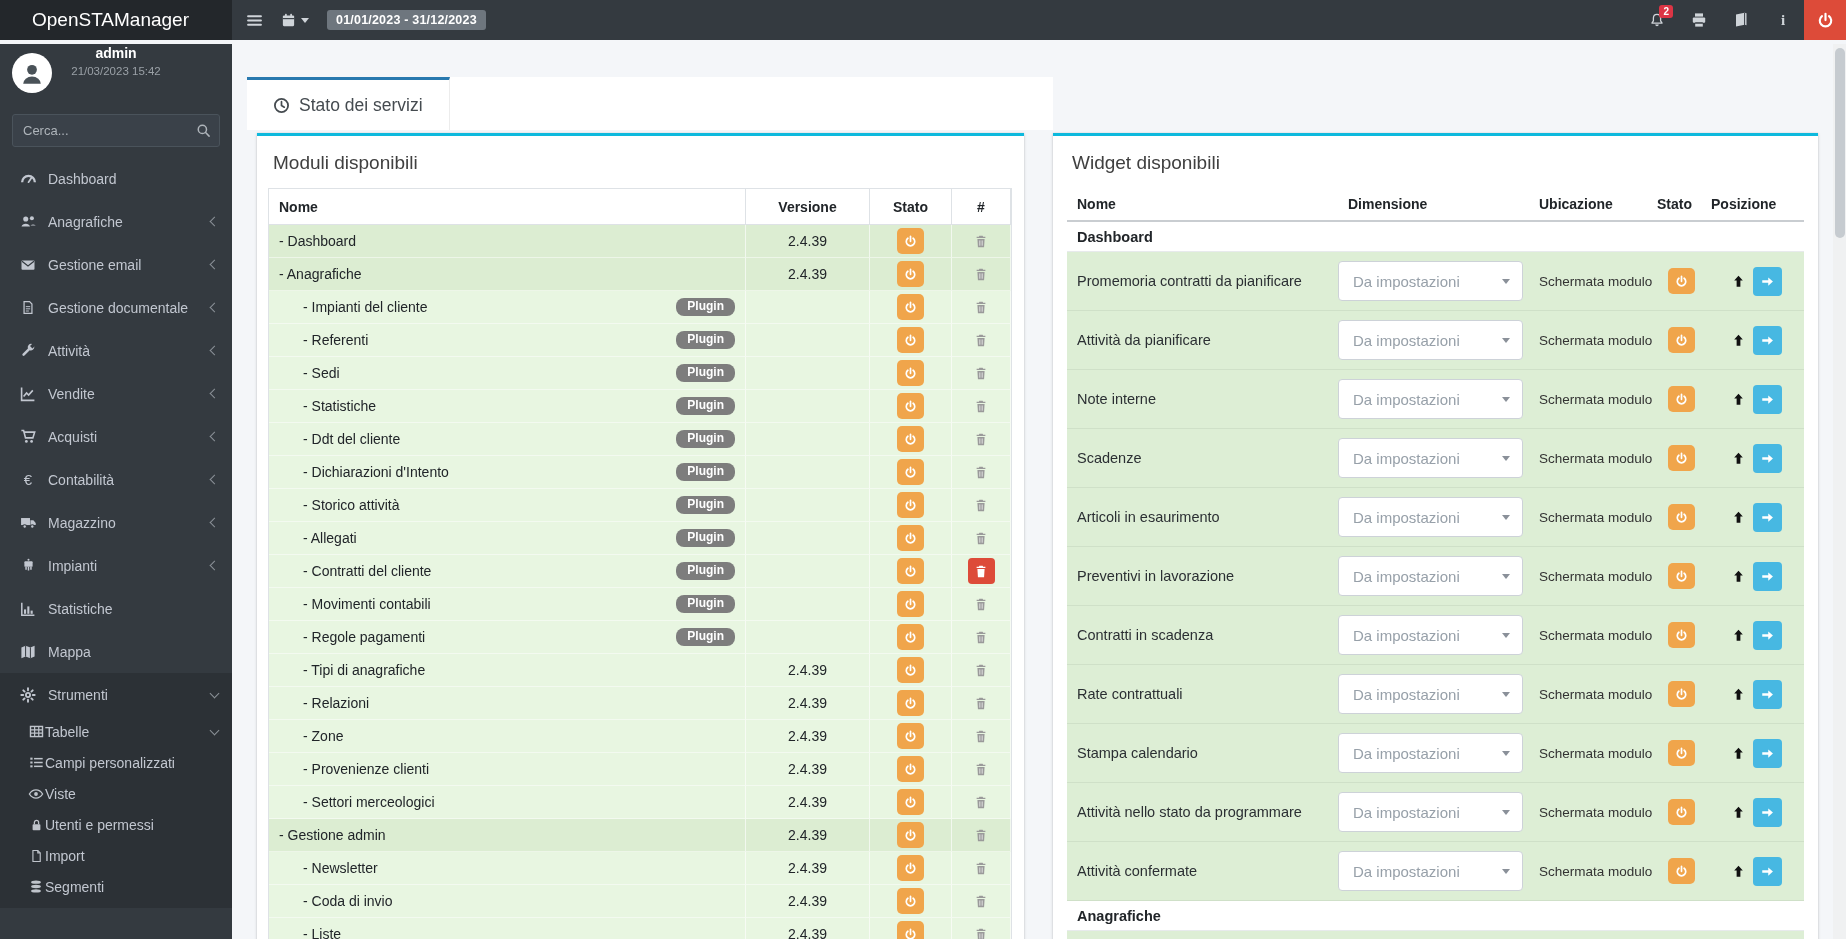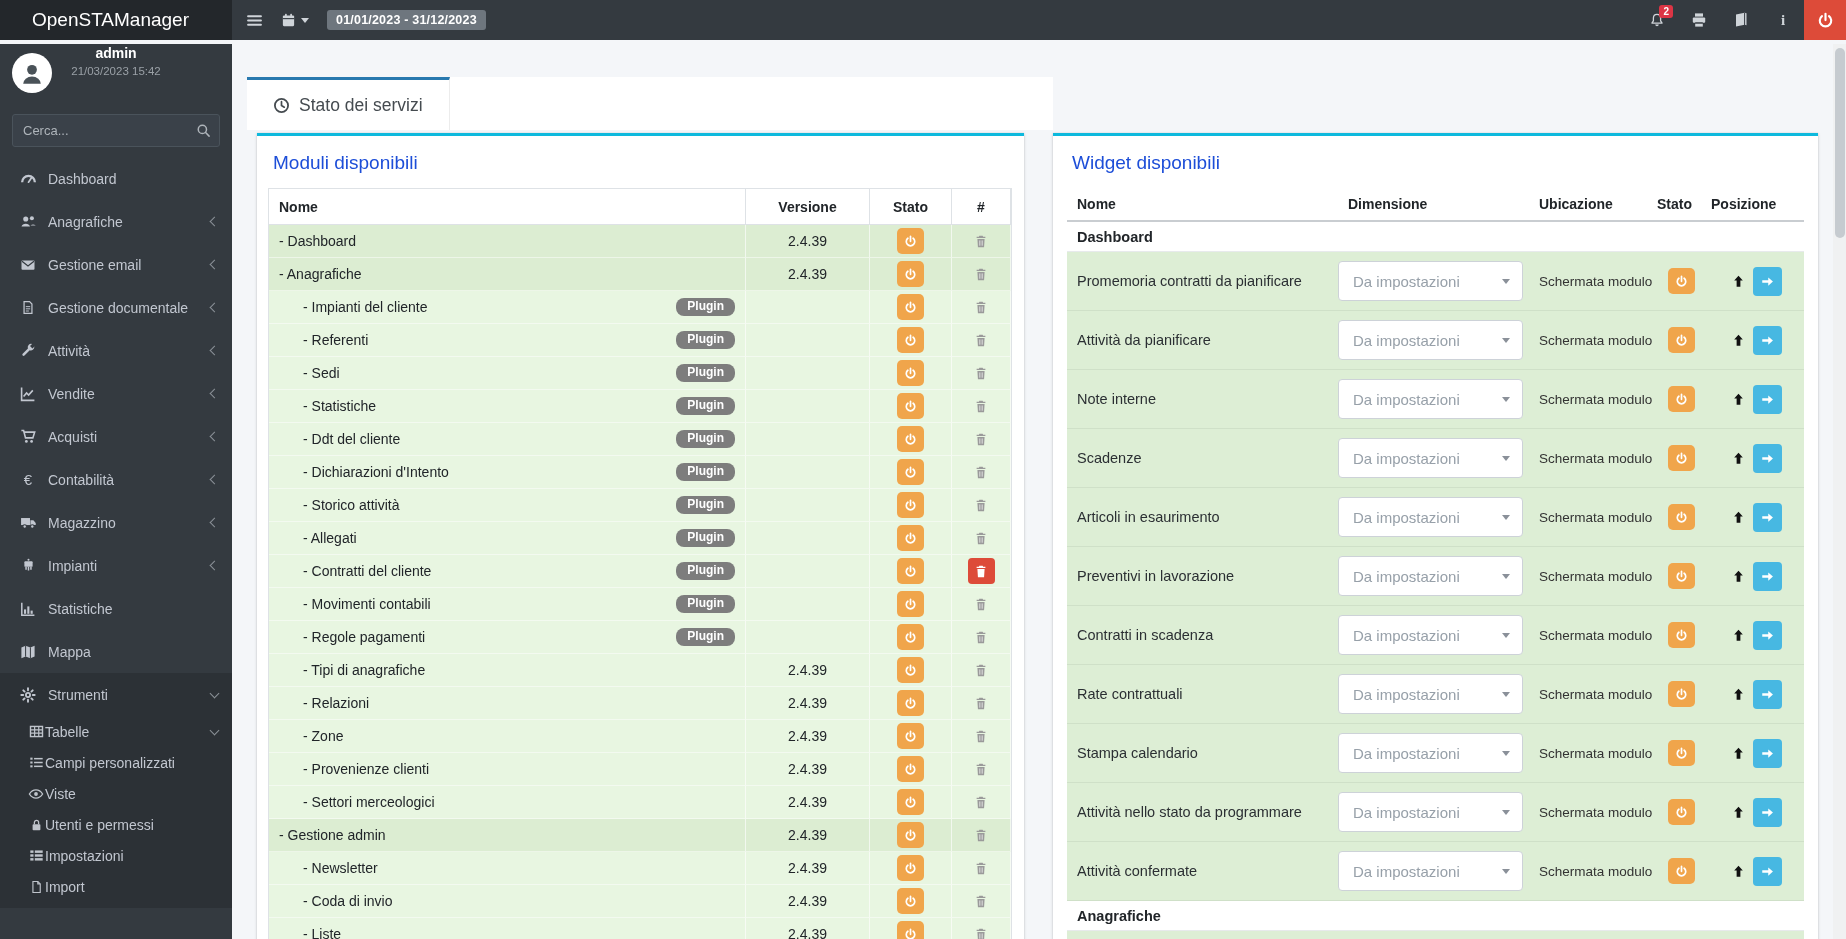--- a/index.html
+++ b/index.html
@@ -51,21 +51,21 @@
 
   
   .main{position:absolute;left:232px;top:44px;right:0;bottom:0;background:var(--content-bg);overflow:hidden}
   .tabstrip{position:absolute;left:15px;top:33px;width:806px;height:53px;background:#fff;display:flex}
   .tab{height:53px;padding:0 26px;display:flex;align-items:center;gap:9px;background:#fff;border-top:3px solid var(--tab-blue);border-right:1px solid #ececec;color:#454b50;font-size:17.5px;cursor:pointer}
   .tab .clock{color:#454b50}
 
   .card{position:absolute;top:89px;bottom:-40px;background:#fff;border-top:3px solid var(--accent-cyan);box-shadow:0 0 1px rgba(0,0,0,.12),0 1px 3px rgba(0,0,0,.18);overflow:hidden}
   .card-modules{left:25px;width:767px;padding:14px 11px}
   .card-widgets{left:821px;width:765px;padding:14px 14px}
-  .card-title{font-size:19px;color:#1d4ed8;font-weight:400;padding:2px 5px 14px 5px}
+  .card-title{font-size:19px;color:#404040;font-weight:400;padding:2px 5px 14px 5px}
 
   
   .m-table{width:744px;border:1px solid var(--table-border);border-bottom:none;font-size:14px;color:#212529}
   .m-head{display:flex;height:36px;background:#fff;font-weight:bold}
   .m-head>div{display:flex;align-items:center;padding:0 10px;border-right:1px solid var(--table-border);border-bottom:1px solid var(--table-border)}
   .m-row{display:flex;height:33px}
   .m-row>div{display:flex;align-items:center;padding:0 10px;border-right:1px solid rgba(255,255,255,.65);border-bottom:1px solid rgba(255,255,255,.5)}
   .m-row.parent{background:var(--row-green-parent)}
   .m-row.child{background:var(--row-green-child)}
   .c-nome{width:477px;justify-content:space-between}
@@ -368,39 +368,36 @@
             <span class="nav-ico">
               <svg width="13" height="14" viewBox="0 0 16 16">
                 <rect x="3.2" y="7" width="9.6" height="7.4" rx="1" fill="currentColor"></rect>
                 <path d="M5.4 7V4.9a2.6 2.6 0 0 1 5.2 0V7" fill="none" stroke="currentColor" stroke-width="1.6"></path>
               </svg>
             </span>
             <span class="nav-label">Utenti e permessi</span>
           </a>
           <a class="sub-item">
             <span class="nav-ico">
-              <svg width="15" height="15" viewBox="0 0 16 16" fill="currentColor">
-                <rect x="1.4" y="2.6" width="3.4" height="2.6"></rect>
-                <rect x="6.2" y="2.6" width="8.4" height="2.6"></rect>
-                <rect x="1.4" y="6.7" width="3.4" height="2.6"></rect>
-                <rect x="6.2" y="6.7" width="8.4" height="2.6"></rect>
-                <rect x="1.4" y="10.8" width="3.4" height="2.6"></rect>
-                <rect x="6.2" y="10.8" width="8.4" height="2.6"></rect>
-              </svg>
-            </span>
-            <span class="nav-label">Impostazioni</span>
-          </a>
-          <a class="sub-item">
-            <span class="nav-ico">
               <svg width="13" height="14" viewBox="0 0 16 16">
                 <path d="M3.6 1.2h6l3 3v10.6h-9z" fill="none" stroke="currentColor" stroke-width="1.4"></path>
                 <path d="M9.6 1.2v3h3" fill="none" stroke="currentColor" stroke-width="1.4"></path>
               </svg>
             </span>
             <span class="nav-label">Import</span>
+          </a>
+          <a class="sub-item">
+            <span class="nav-ico">
+              <svg width="14" height="15" viewBox="0 0 16 16" fill="currentColor">
+                <ellipse cx="8" cy="3" rx="5.6" ry="1.9"></ellipse>
+                <ellipse cx="8" cy="8" rx="5.6" ry="1.9"></ellipse>
+                <ellipse cx="8" cy="13" rx="5.6" ry="1.9"></ellipse>
+              </svg>
+            </span>
+            <span class="nav-label">Segmenti</span>
           </a>
         </div>
       </nav>
   </aside>
 
   <div class="main">
     <div class="tabstrip">
       <div class="tab">
         <span class="clock">
             <svg width="17" height="17" viewBox="0 0 16 16">

